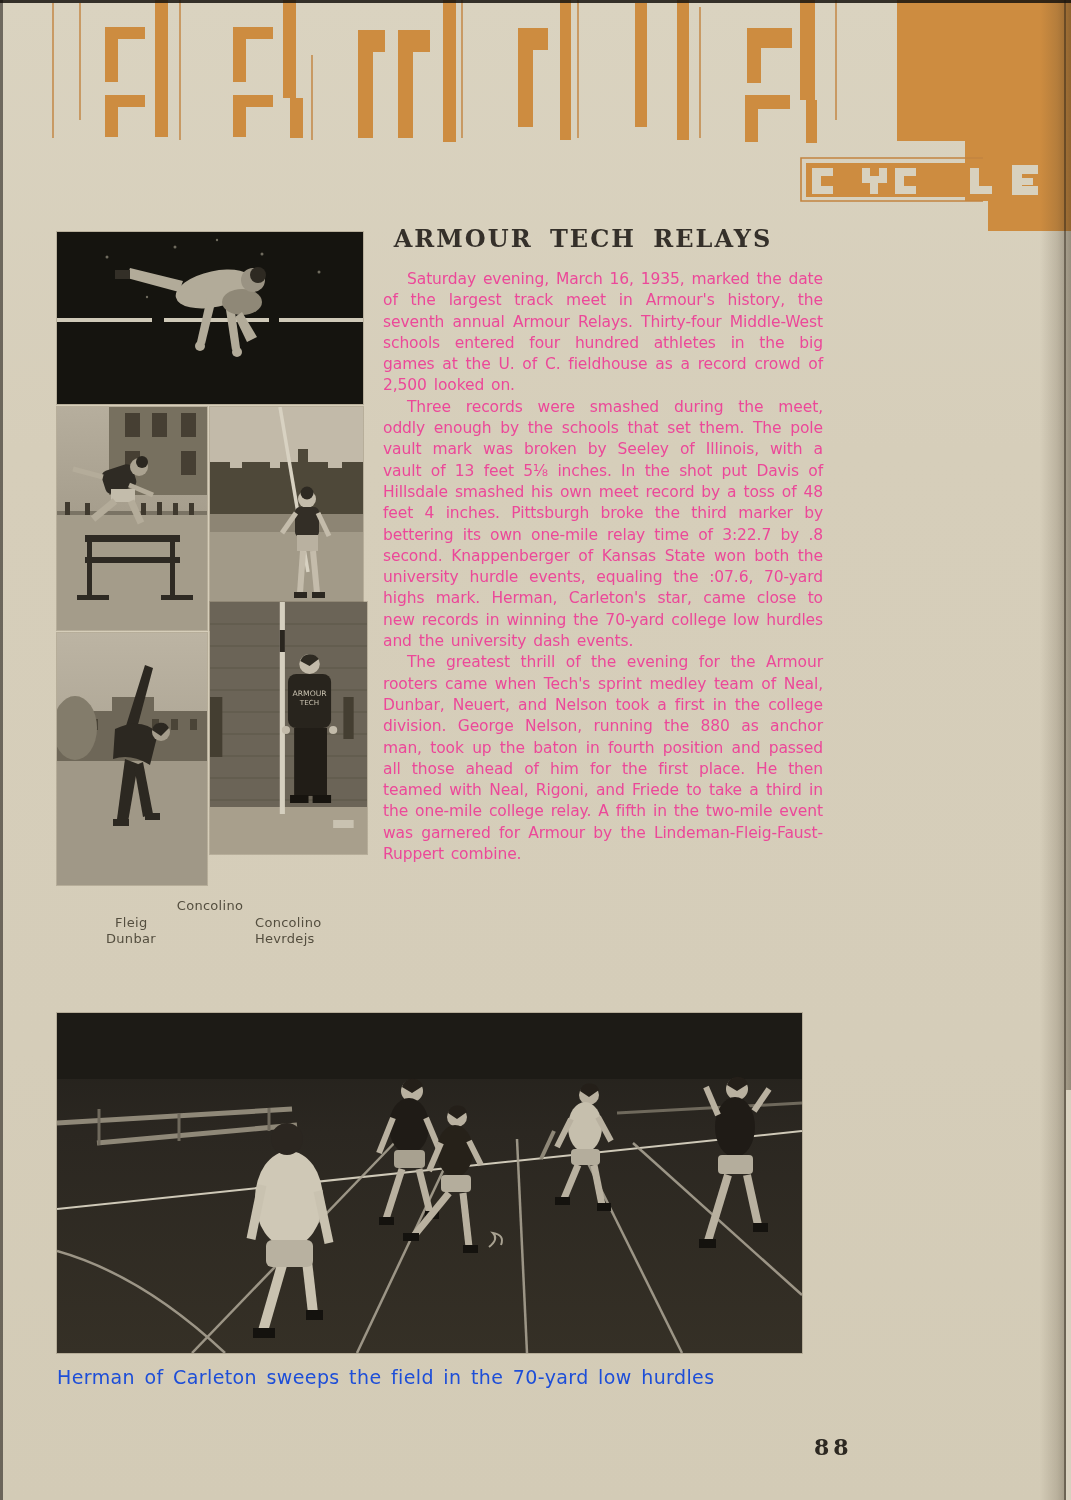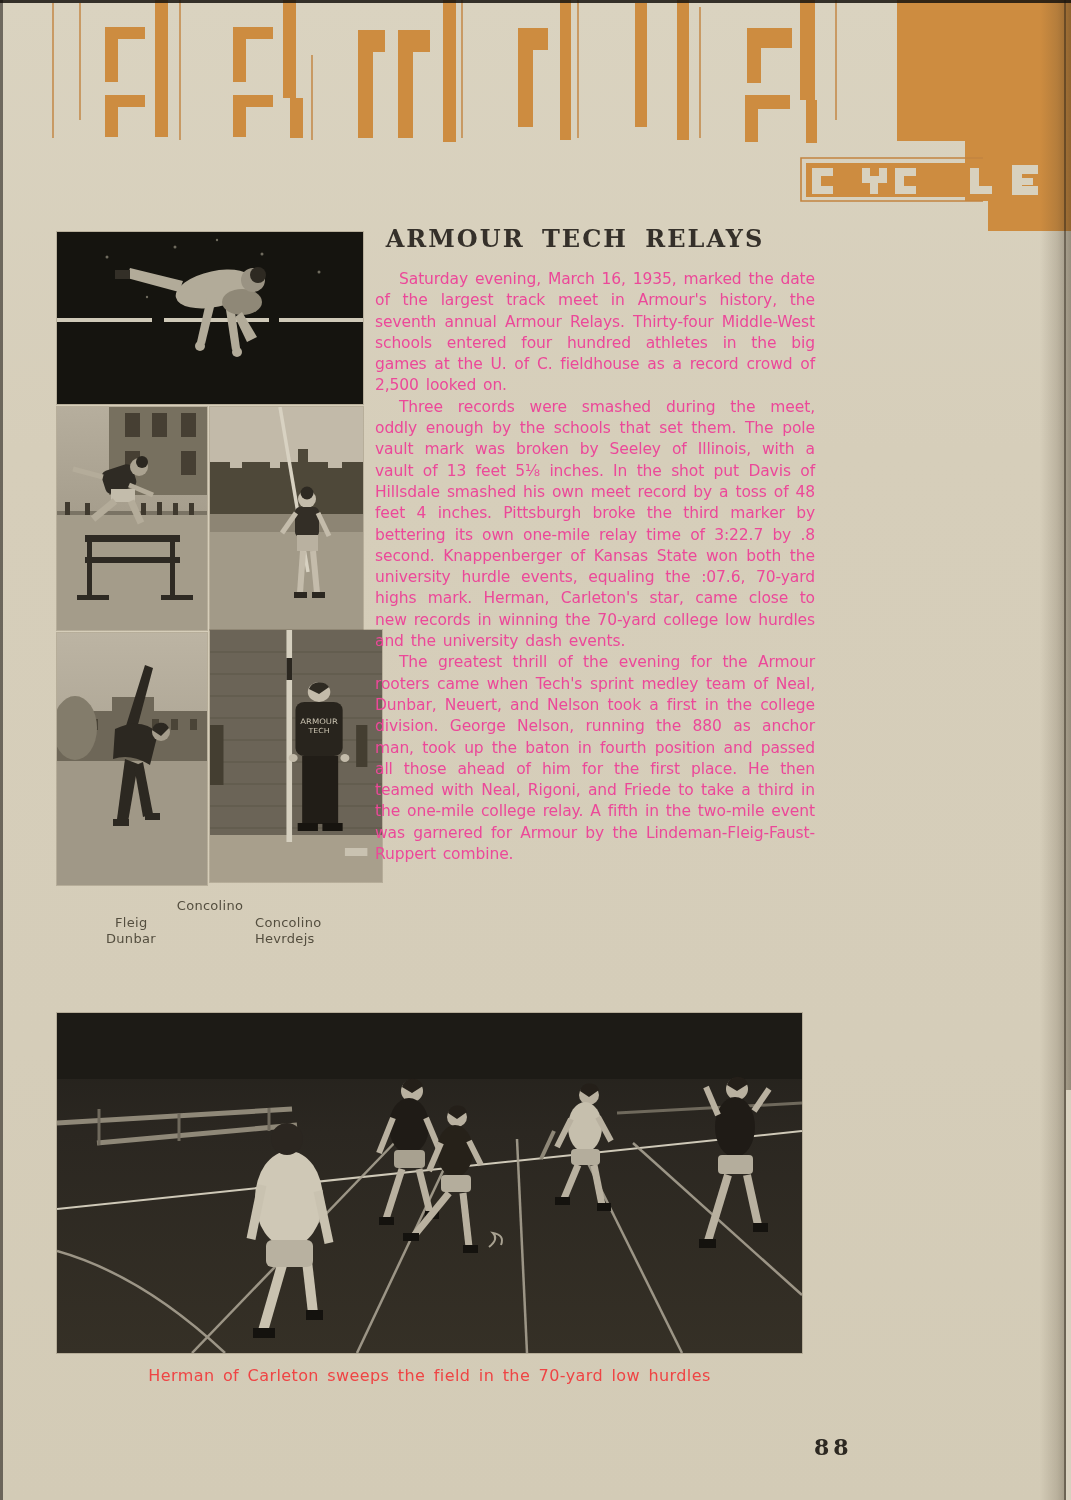--- a/index.html
+++ b/index.html
@@ -12,37 +12,37 @@
   
   .edge-top{left:0;top:0;width:1071px;height:3px;background:#16130e;opacity:.85;}
   .edge-left{left:0;top:0;width:3px;height:1500px;background:#16130e;opacity:.55;}
   .edge-right-shade{left:1040px;top:0;width:31px;height:1500px;
     background:linear-gradient(90deg,rgba(70,58,40,0) 0%,rgba(70,58,40,.18) 55%,rgba(45,36,22,.38) 100%);}
   .edge-right-line{left:1064px;top:0;width:2px;height:1500px;background:rgba(40,32,20,.45);}
   .edge-right-sliver{left:1066px;top:1090px;width:5px;height:410px;background:#e4ddcb;opacity:.85;}
   
   .masthead{left:0;top:0;width:1071px;height:240px;}
   
-  .article{left:375px;top:224px;width:440px;color:#4c4637;}
+  .article{left:383px;top:224px;width:440px;color:#4c4637;}
   .article h1{
     margin:0 0 16px 0;width:400px;text-align:center;
     font-family:"DejaVu Serif",serif;font-weight:700;font-size:24px;
     letter-spacing:2px;word-spacing:7px;color:#35302a;
   }
   .article p{
     margin:0;text-indent:24px;font-size:15.5px;line-height:21.3px;
     text-align:justify;word-spacing:2px;letter-spacing:-0.1px;color:#ec4899;
   }
   
   .photo{background:#23201b;box-shadow:0 0 0 1px rgba(90,80,60,.25);}
   .photo svg{display:block;width:100%;height:100%;}
   
   .cap{font-size:13px;color:#544e3f;letter-spacing:.3px;text-align:center;}
   .cap-center{text-align:center;}
-  .bottom-cap{left:57px;top:1366px;width:745px;text-align:center;font-size:16px;color:#ef4444;letter-spacing:.4px;word-spacing:3px;}
+  .bottom-cap{left:57px;top:1366px;width:745px;font-size:19px;color:#1d4ed8;letter-spacing:.4px;word-spacing:3px;}
   
   .pagenum{left:766px;top:1434px;font-family:"DejaVu Serif",serif;font-weight:700;
     font-size:22px;letter-spacing:4px;color:#2c2821;margin-left:48px;}
 </style>
 </head>
 <body>
 
 <div class="abs masthead">
   <svg viewBox="0 0 1071 240" width="1071" height="240">
     <g fill="#cd8c40">
@@ -255,21 +255,21 @@
       <path d="M68,126 L60,186 L71,189 L81,131 Z"></path>
       <path d="M86,129 L96,181 L86,184 L77,133 Z"></path>
       <rect x="56" y="186" width="16" height="7"></rect>
         <rect x="88" y="180" width="15" height="7"></rect>
     </g>
     <circle cx="104" cy="99" r="9" fill="#a59d8c"></circle>
     <path d="M95,97 A9 9 0 0 1 112,95 L104,103 Z" fill="#2c2821"></path>
   </svg>
 </div>
 
-<div class="abs photo" style="left:210px;top:630px;width:172px;height:252px;" aria-label="Athlete in Armour Tech sweatshirt standing with pole">
+<div class="abs photo" style="left:210px;top:602px;width:157px;height:252px;" aria-label="Athlete in Armour Tech sweatshirt standing with pole">
   <svg viewBox="0 0 153 252" preserveAspectRatio="none">
     <rect width="153" height="252" fill="#6b6457"></rect>
     <g stroke="#5d5649" stroke-width="1">
       <line x1="0" y1="22" x2="153" y2="22"></line>
         <line x1="0" y1="44" x2="153" y2="44"></line>
         <line x1="0" y1="66" x2="153" y2="66"></line>
       <line x1="0" y1="88" x2="153" y2="88"></line>
         <line x1="0" y1="110" x2="153" y2="110"></line>
         <line x1="0" y1="132" x2="153" y2="132"></line>
       <line x1="0" y1="154" x2="153" y2="154"></line>

